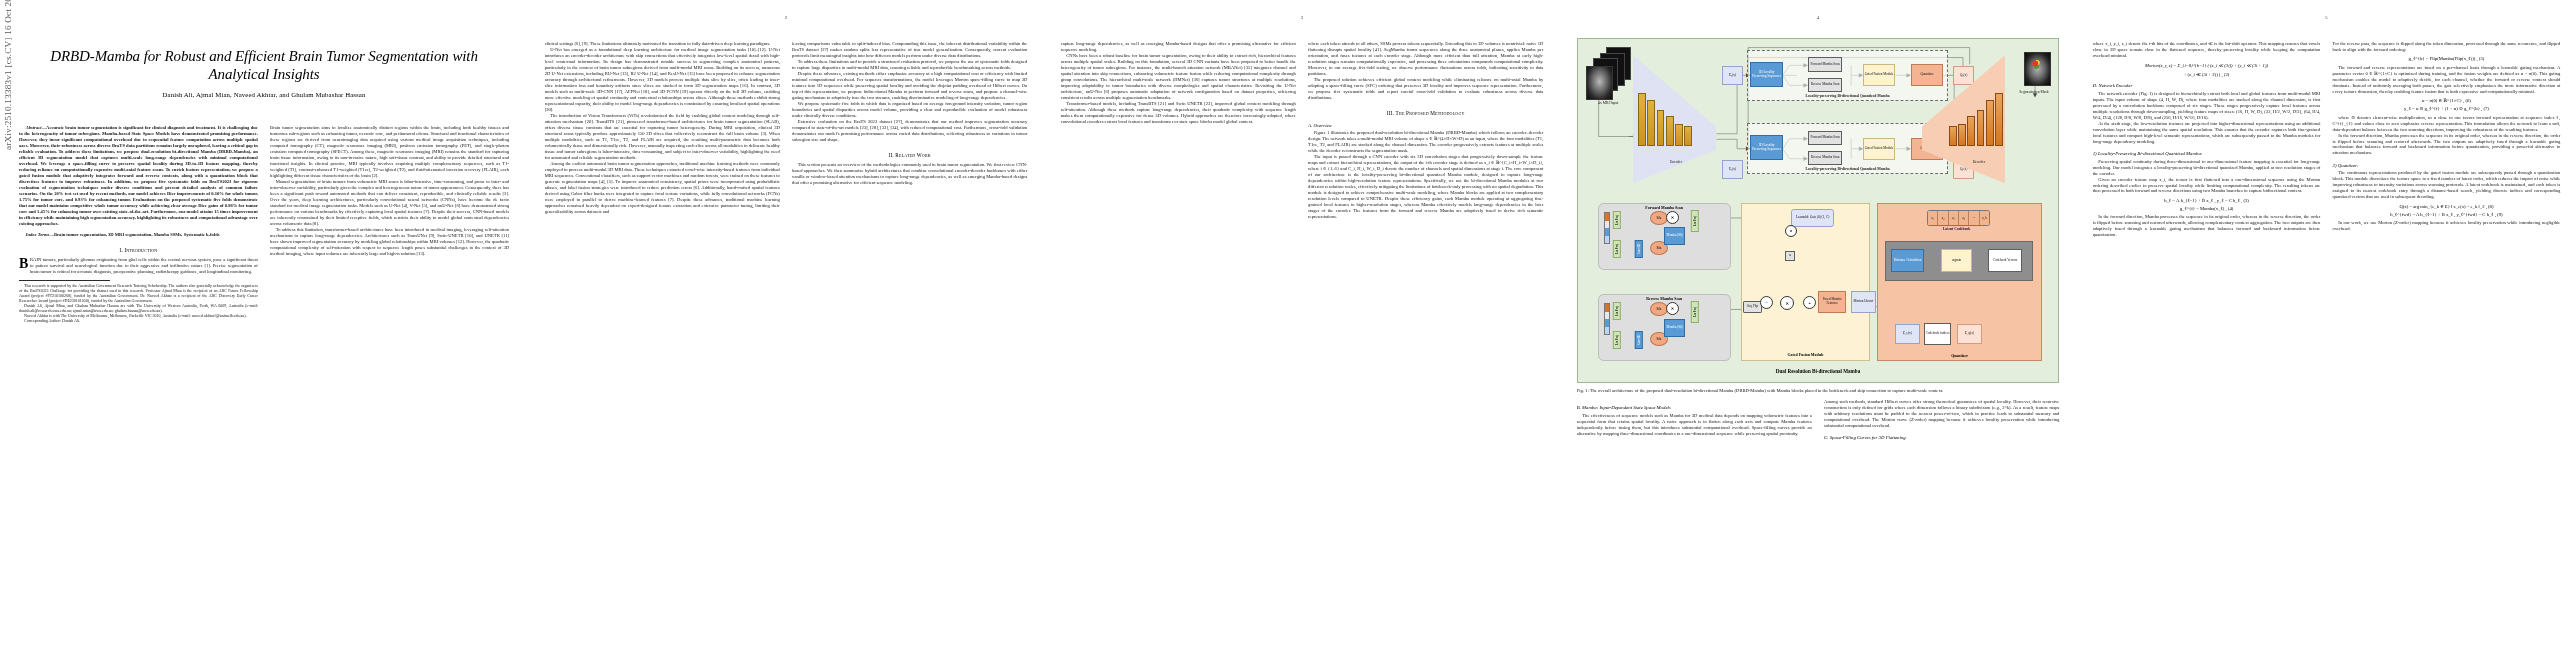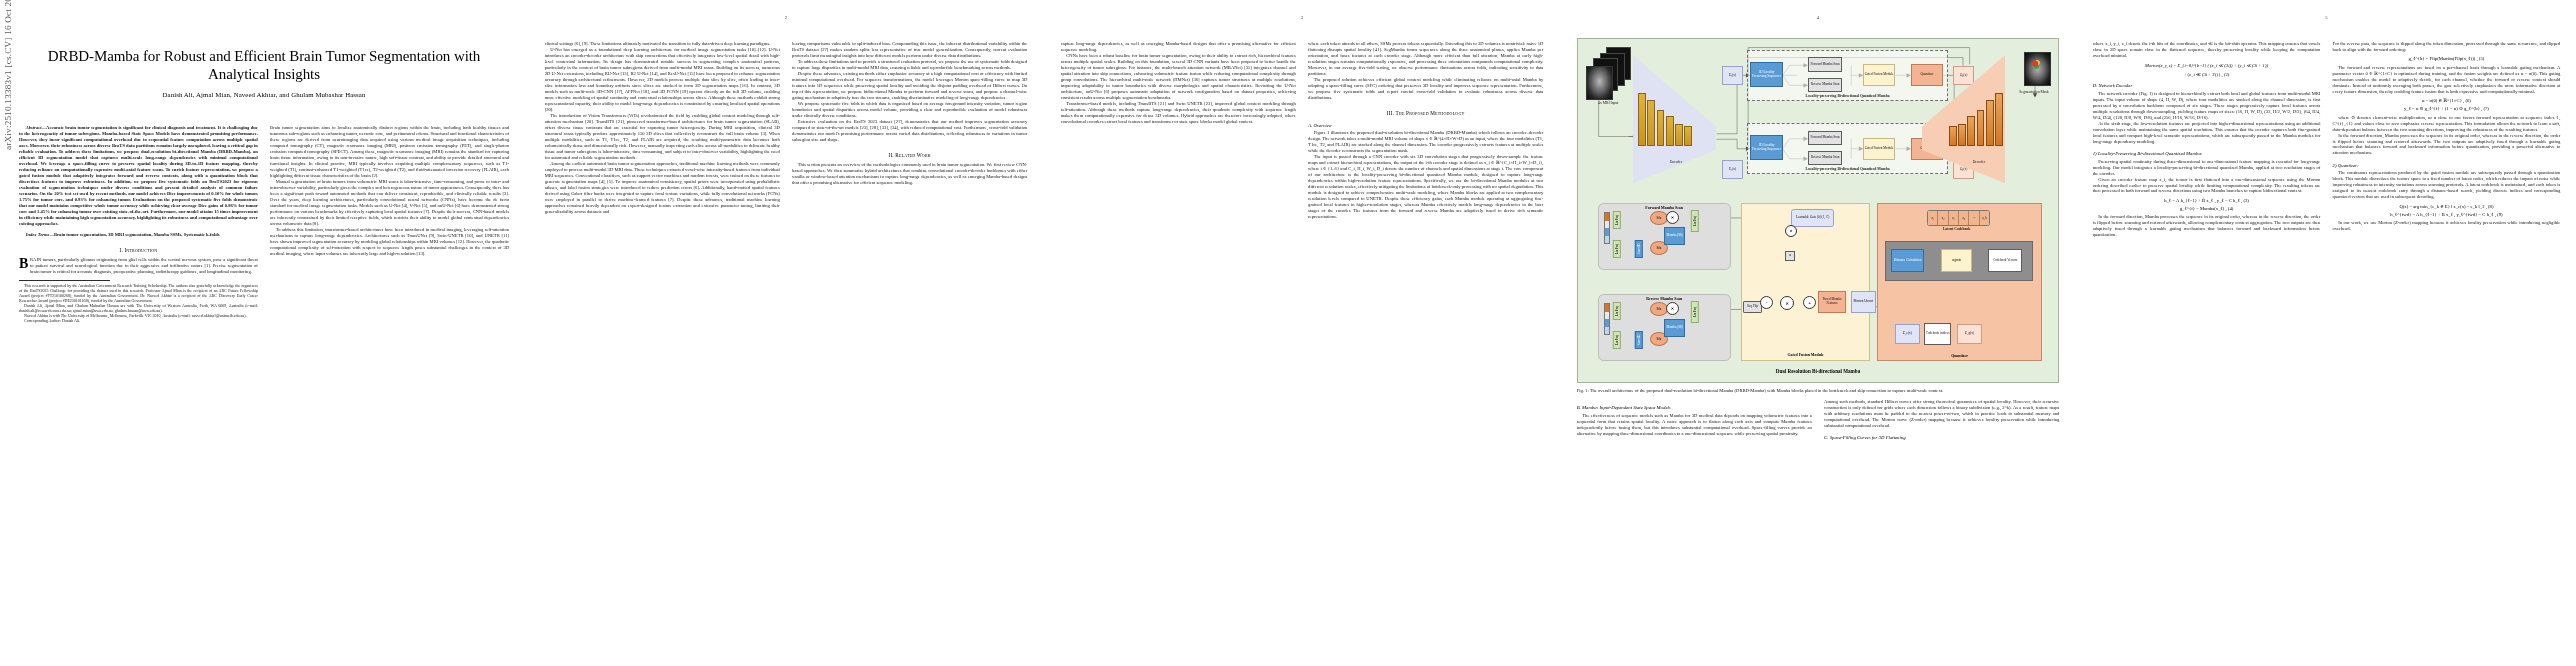--- a/index.html
+++ b/index.html
@@ -54,20 +54,21 @@
     pointer-events: none;
   }
 
   .title {
     text-align: center;
     font-size: 15px;
     line-height: 1.22;
     margin: 31px 16.7px 0 16.7px;
     font-weight: normal;
     letter-spacing: -0.1px;
+    font-style: italic;
   }
   .authors {
     text-align: center;
     font-size: 6.8px;
     margin-top: 8.3px;
     letter-spacing: 0.1px;
   }
 
   .cols {
     display: flex;

